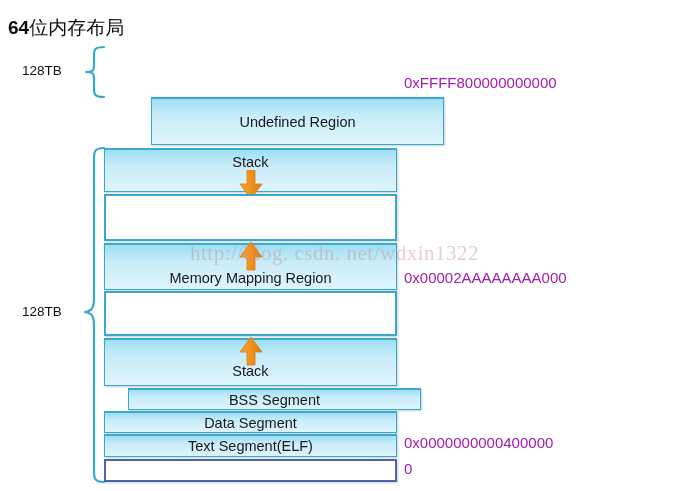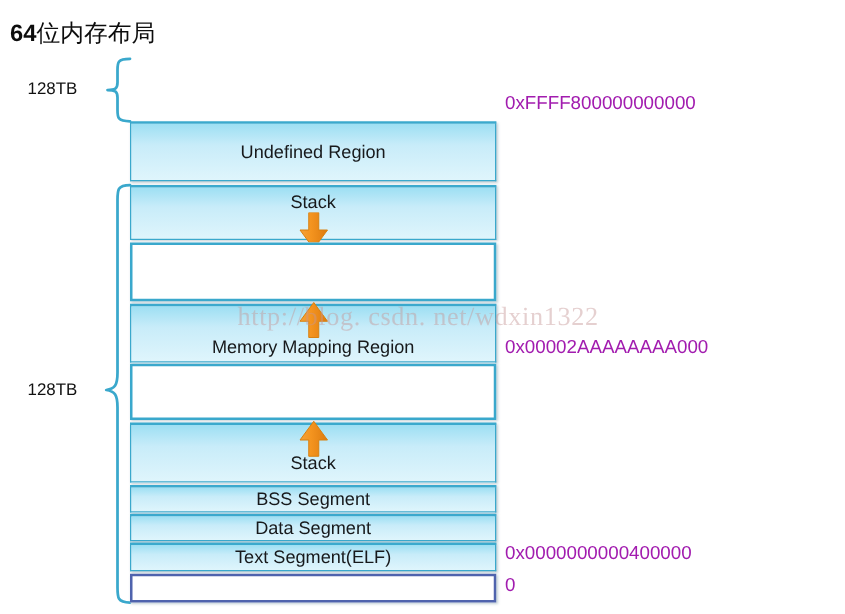--- a/index.html
+++ b/index.html
@@ -65,27 +65,27 @@
     background: #ffffff;
     border: 2px solid #3aa8cc;
   }
   .block.bottom-empty {
     background: #ffffff;
     border: 2px solid #4f63ad;
   }
 
   
   #blk-kernel   { top: 49px;  height: 45px; }
-  #blk-undef    { top: 97px;  height: 48px; }
+  #blk-undef    { top: 97px;  height: 48px; margin-left: 47px; }
   #blk-stack    { top: 148px; height: 44px; }
   #blk-gap1     { top: 194px; height: 47px; }
   #blk-mmap     { top: 243px; height: 47px; }
   #blk-gap2     { top: 291px; height: 45px; }
   #blk-heap     { top: 338px; height: 48px; }
-  #blk-bss      { top: 388px; height: 22px; }
+  #blk-bss      { top: 388px; height: 22px; margin-left: 24px; }
   #blk-data     { top: 411px; height: 22px; }
   #blk-text     { top: 434px; height: 23px; }
   #blk-botgap   { top: 459px; height: 23px; }
 
   
   #blk-kernel .label { top: 13px; }
   #blk-undef  .label { top: 15px; }
   #blk-stack  .label { top: 4px; }
   #blk-mmap   .label { top: 25px; }
   #blk-heap   .label { top: 23px; }

